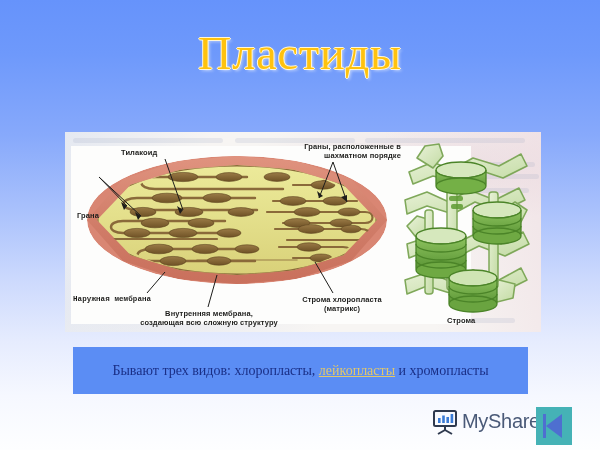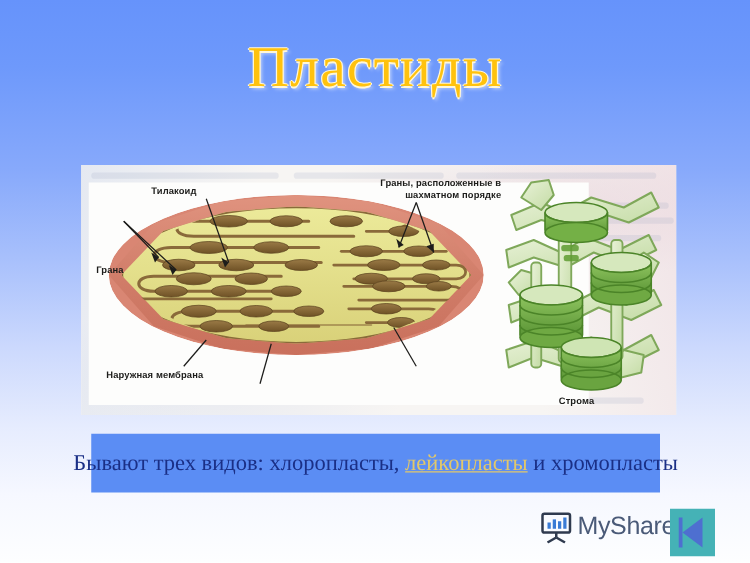--- a/index.html
+++ b/index.html
@@ -148,21 +148,21 @@
     font-size: 7.5px;
     line-height: 9px;
     font-weight: 700;
     color: #1d1d1b;
     letter-spacing: .1px;
     white-space: pre-line;
   }
   .lbl-grana      { left: 12px;  top: 35px; margin-top: 44px; }
   .lbl-thylakoid  { left: 56px;  top: 16px; }
   .lbl-checker    { left: 208px; top: 10px; text-align: right; width: 128px; }
-  .lbl-outer      { left: 20px;   top: 163px; }
+  .lbl-outer      { left: 8px;   top: 163px; font-family: Liberation Mono, monospace; }
   .lbl-inner      { left: 56px;  top: 177px; text-align: center; width: 176px; }
   .lbl-stroma     { left: 228px; top: 163px; text-align: center; width: 98px; }
   .lbl-grany      { left: 382px; top: 184px; }
 
   #leader-svg {
     position: absolute;
     inset: 0;
     pointer-events: none;
   }
 
@@ -173,21 +173,21 @@
     top: 347px;
     width: 455px;
     height: 47px;
     background: #5b8df4;
     display: flex;
     align-items: center;
     justify-content: center;
   }
   #caption-text {
     font-family: "Liberation Serif", "DejaVu Serif", serif;
-    font-size: 18px;
+    font-size: 14px;
     color: #1a2f86;
     text-align: center;
     white-space: nowrap;
   }
   #caption-link {
     color: #e2c86a;
     text-decoration: underline;
     cursor: pointer;
   }
 
@@ -413,20 +413,24 @@
         <polygon points="254,66 252,59 258,64"></polygon>
         <polygon points="282,70 276,65 282,63"></polygon>
       </g>
     </svg>
 
     <div class="pic-label lbl-grana">Грана</div>
     <div class="pic-label lbl-thylakoid">Тилакоид</div>
     <div class="pic-label lbl-checker">Граны, расположенные в
 шахматном порядке</div>
     <div class="pic-label lbl-outer">Наружная мембрана</div>
+    <div class="pic-label lbl-inner">Внутренняя мембрана,
+создающая всю сложную структуру</div>
+    <div class="pic-label lbl-stroma">Строма хлоропласта
+(матрикс)</div>
     <div class="pic-label lbl-grany">Строма</div>
   </div>
 
   <div id="caption-box">
     <div id="caption-text"><span>Бывают трех видов: хлоропласты, </span><a id="caption-link" href="#">лейкопласты</a><span> и хромопласты</span></div>
   </div>
 
   <div id="myshared-logo">
     <svg id="logo-icon" viewBox="0 0 26 26">
       <rect x="2" y="2" width="22" height="15" rx="1.5" fill="none" stroke="#2f3a4f" stroke-width="2"></rect>

